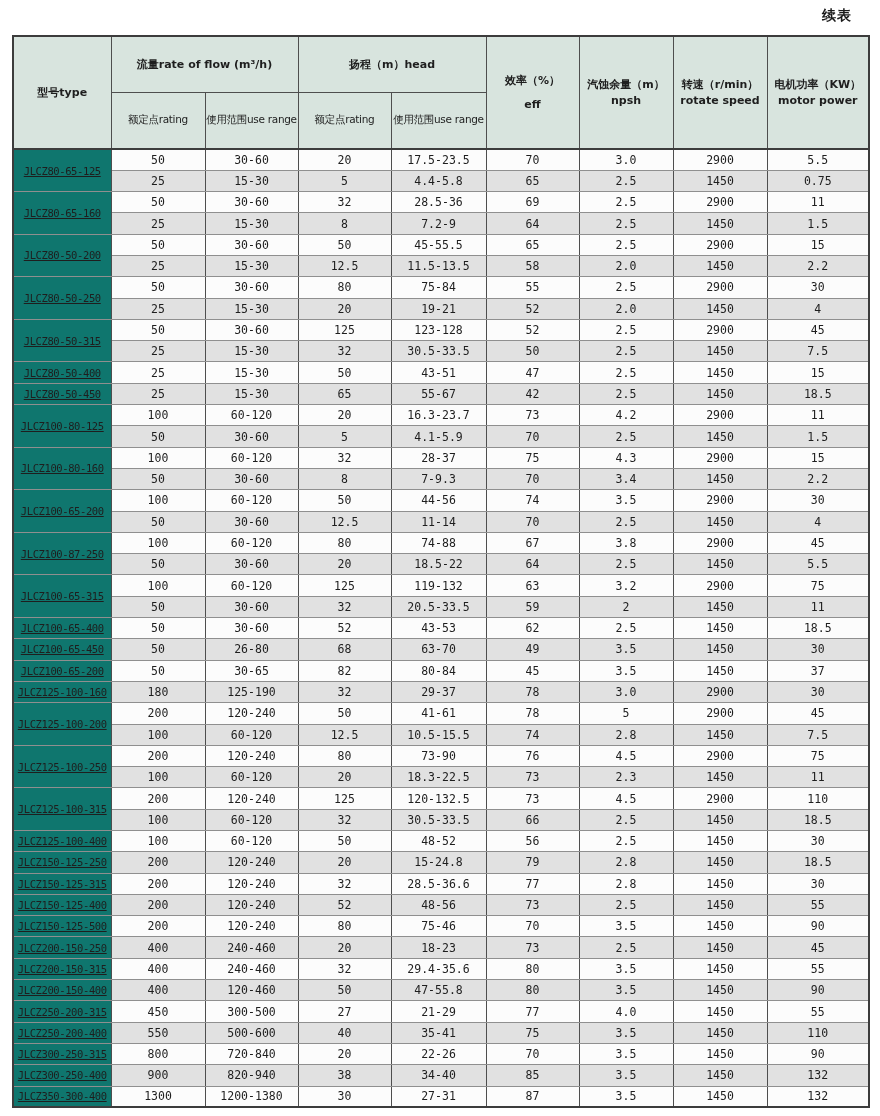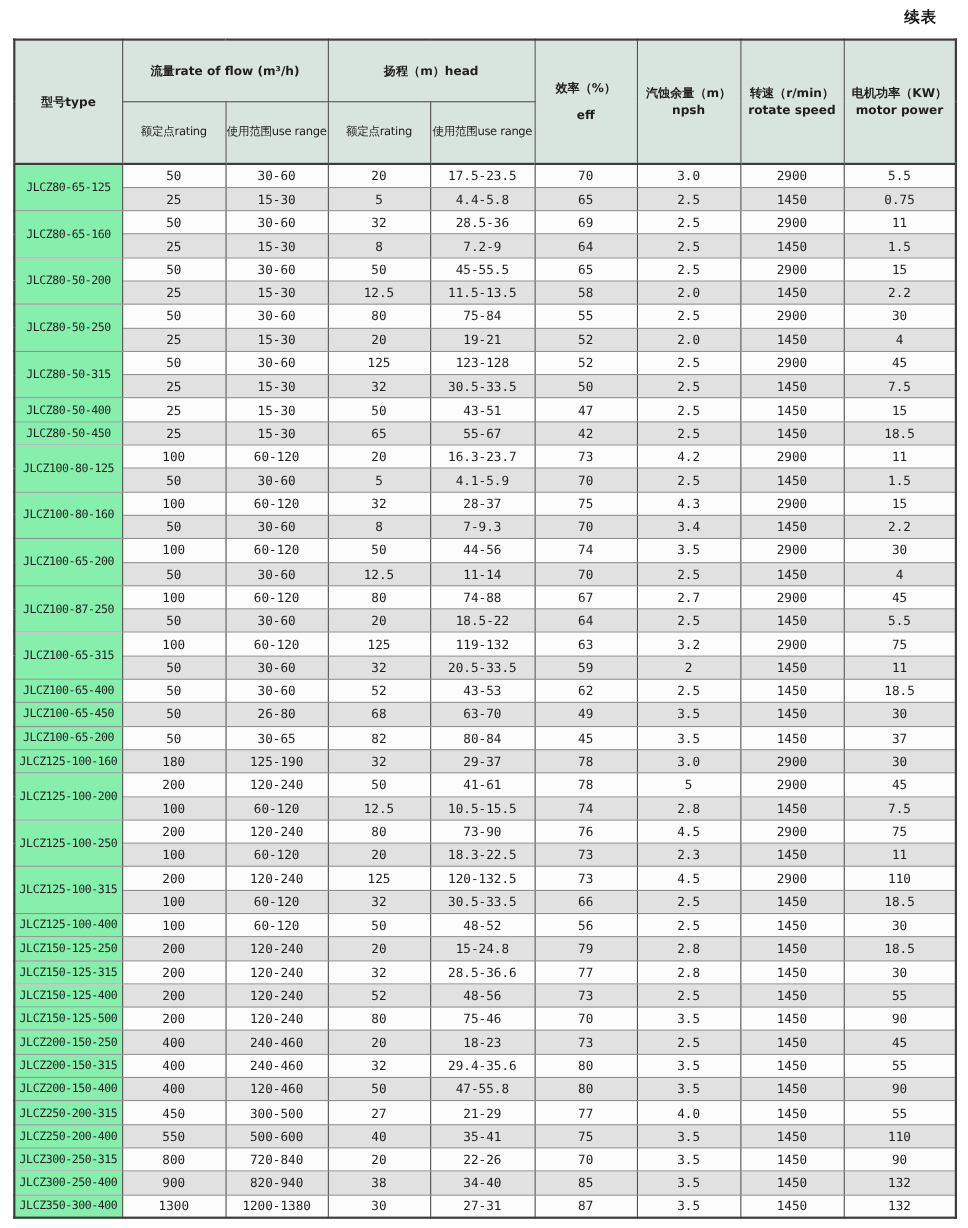--- a/index.html
+++ b/index.html
@@ -36,21 +36,21 @@
     font-family:"DejaVu Sans Mono","Liberation Mono",monospace;
     font-size:11.5px; height:21.3px;
     border-top:1px solid #8f8f8f; border-bottom:1px solid #8f8f8f;
   }
   tbody td.model {
     background:#d8e4de; font-size:10.5px; letter-spacing:-0.4px;
     font-family:"DejaVu Sans Mono","Liberation Mono",monospace;
   }
   tbody tr.white td { background:#fcfcfc; }
   tbody tr.shade td { background:#e1e1e1; }
-  tbody tr.white td.model, tbody tr.shade td.model { background:#86efac; }
+  tbody tr.white td.model, tbody tr.shade td.model { background:#0f766e;text-decoration:underline; }
   tbody tr.group-start td { border-top:1.6px solid #424242; }
 </style>
 </head>
 <body>
 
 <div class="page">
 
   <div class="continued-label">续表</div>
 
   <table class="spec">
@@ -286,21 +286,21 @@
           <td>1450</td>
           <td>4</td>
         </tr>
         <tr class="white group-start">
           <td rowspan="2" class="model">JLCZ100-87-250</td>
           <td>100</td>
           <td>60-120</td>
           <td>80</td>
           <td>74-88</td>
           <td>67</td>
-          <td>2.7</td>
+          <td>3.8</td>
           <td>2900</td>
           <td>45</td>
         </tr>
         <tr class="shade">
           <td>50</td>
           <td>30-60</td>
           <td>20</td>
           <td>18.5-22</td>
           <td>64</td>
           <td>2.5</td>

